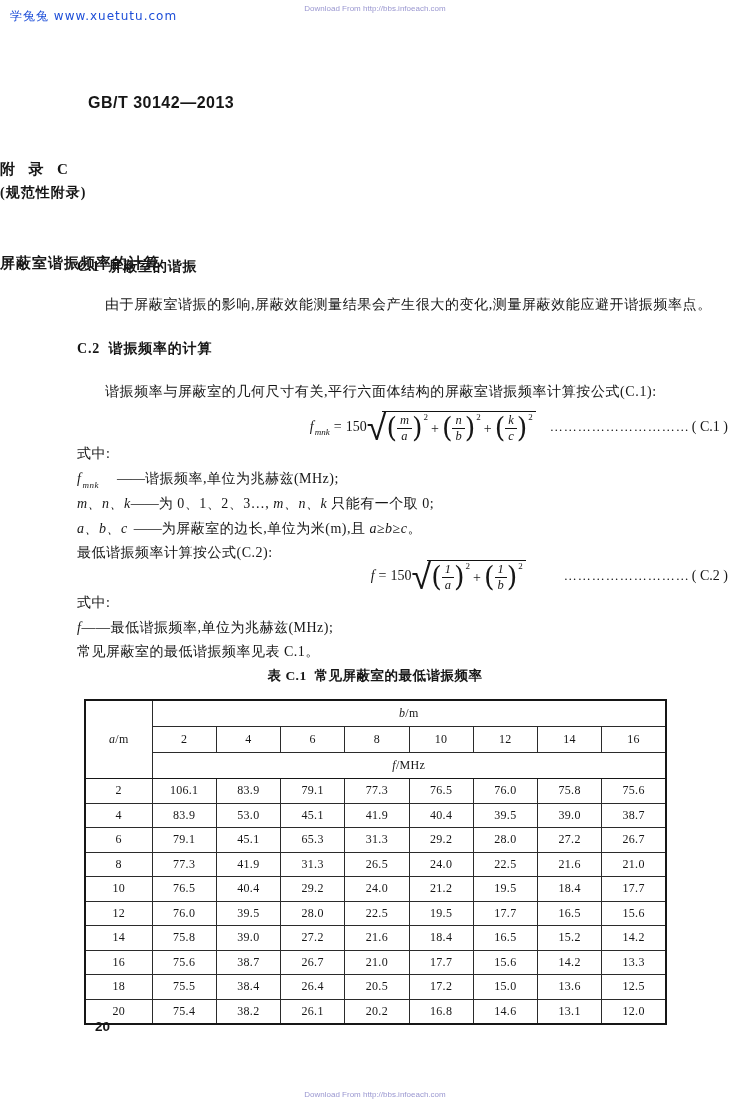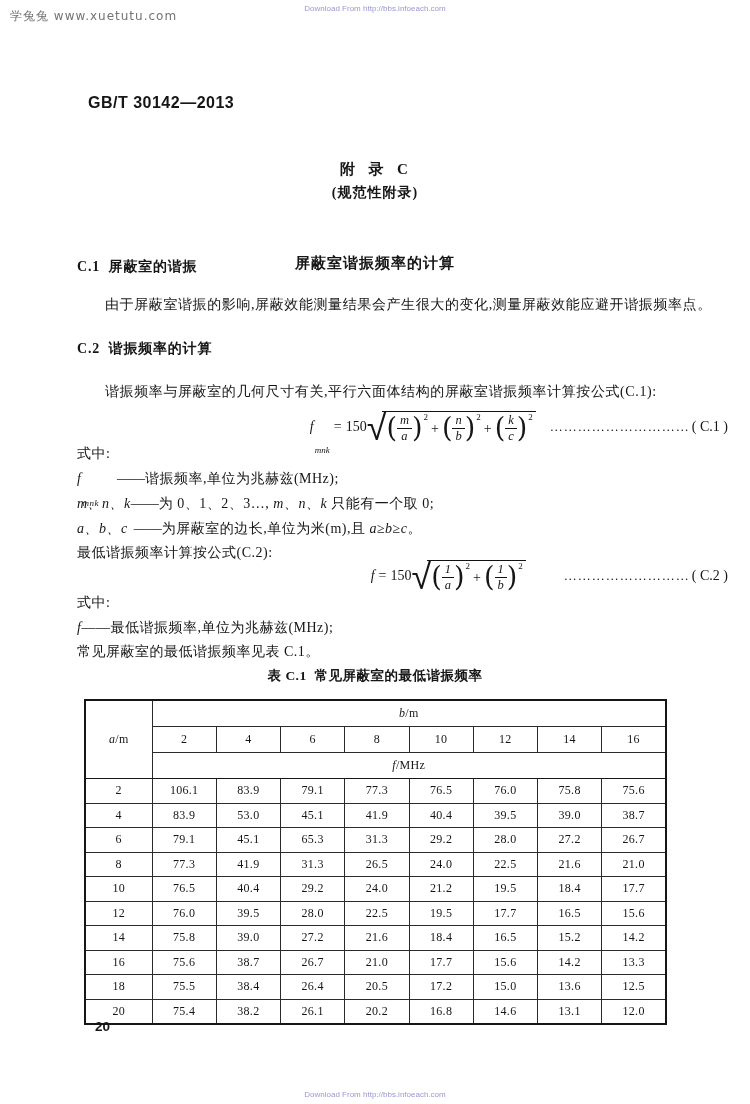--- a/index.html
+++ b/index.html
@@ -9,48 +9,48 @@
     font-family:"Liberation Serif","DejaVu Serif",serif;
   }
   .top-note, .bottom-note {
     position:absolute; left:50%; transform:translateX(-50%);
     font-size:8px; color:#9a97d0; font-family:"Liberation Sans",sans-serif;
     white-space:nowrap;
   }
   .top-note { top:4px; }
   .bottom-note { bottom:5px; }
   .watermark {
-    position:absolute; top:8px; left:10px; font-size:12px; color:#737373;
+    position:absolute; top:8px; left:10px; font-size:12px; color:#1d4ed8;
     letter-spacing:1px; font-family:"DejaVu Sans",sans-serif;
   }
   .doc-number {
     position:absolute; top:94px; left:88px;
     font-weight:bold; font-size:16px; letter-spacing:0.5px;
     font-family:"Liberation Sans",sans-serif;
   }
-  .titles { position:absolute; top:157px; left:0; right:0; text-align:center; }
+  .titles { position:absolute; top:157px; left:0; right:0; text-align:left; }
   .titles .t1 { font-weight:bold; font-size:15px; white-space:pre; letter-spacing:2px; line-height:24px; }
   .titles .t2 { font-weight:bold; font-size:14px; line-height:23px; letter-spacing:1px; }
   .titles .t3 { font-weight:bold; font-size:15px; line-height:23px; letter-spacing:1px;margin-top:48px; }
   .sec-head {
     position:absolute; left:77px; font-weight:bold; font-size:14px;
     white-space:pre; letter-spacing:0.8px;
   }
   .para {
     position:absolute; left:77px; right:22px; font-size:14px;
     letter-spacing:0.6px; text-indent:2em; line-height:21px;
   }
   
   .formula-row {
     position:absolute; left:77px; right:22px; display:flex;
     align-items:center; justify-content:flex-end; height:46px;
   }
   .fml { display:inline-flex; align-items:center; font-size:14px; }
   .fvar { font-style:italic; }
-  .fsub { font-size:9px; font-style:italic; position:relative; top:23px; margin-left:1px; }
+  .fsub { font-size:9px; font-style:italic; position:relative; top:5px; margin-left:1px; }
   .fop { margin:0 4px; }
   .sqrt { display:inline-flex; align-items:center; }
   .rad-sign {
     font-size:36px; line-height:1; font-family:"DejaVu Sans",sans-serif;
     font-weight:200; margin-right:-4px; position:relative; top:1px;
   }
   .radicand {
     display:inline-flex; align-items:center; border-top:1.3px solid #111;
     padding:2px 3px 0 4px;
   }

